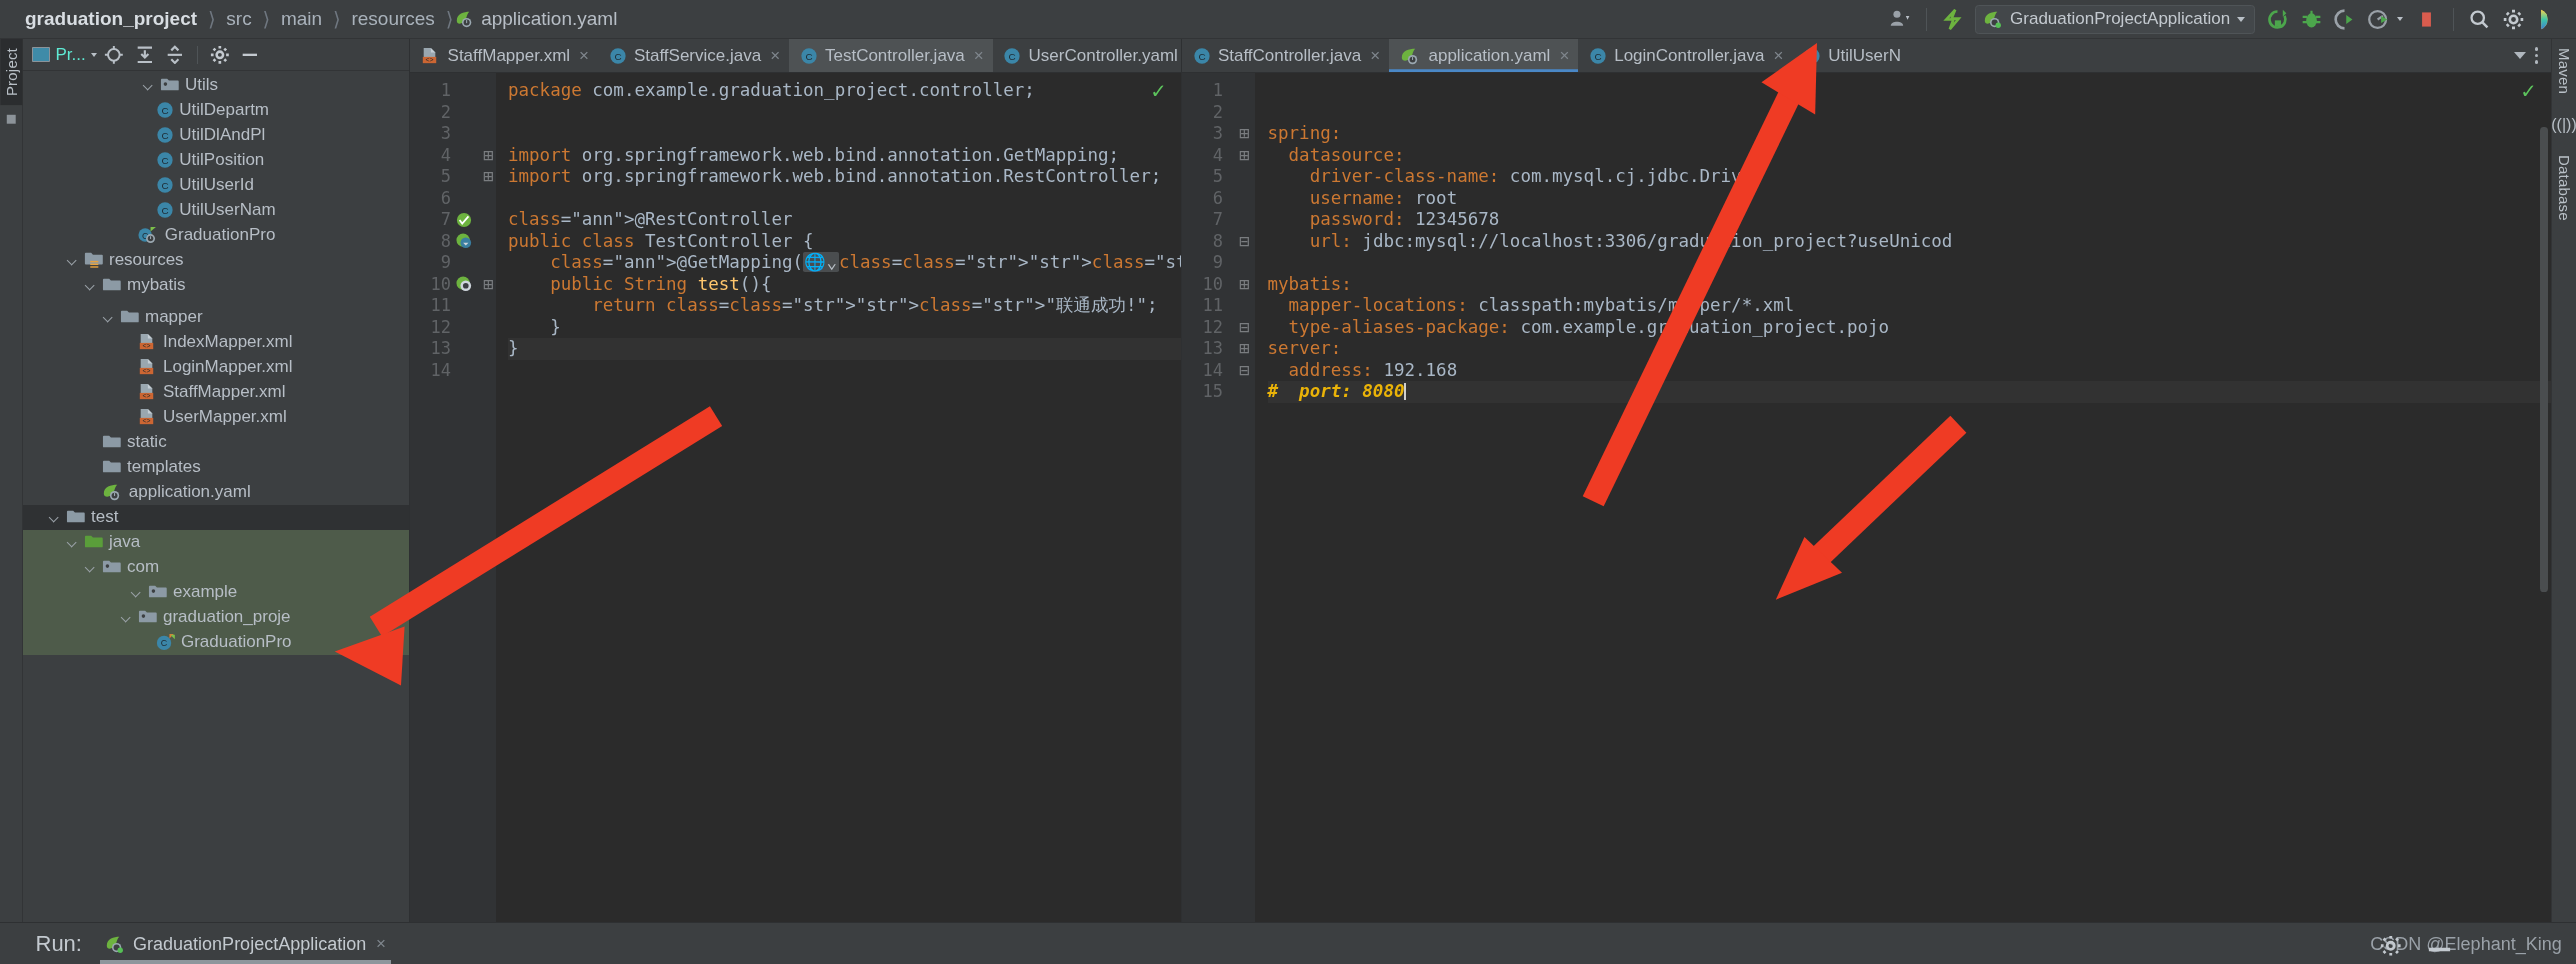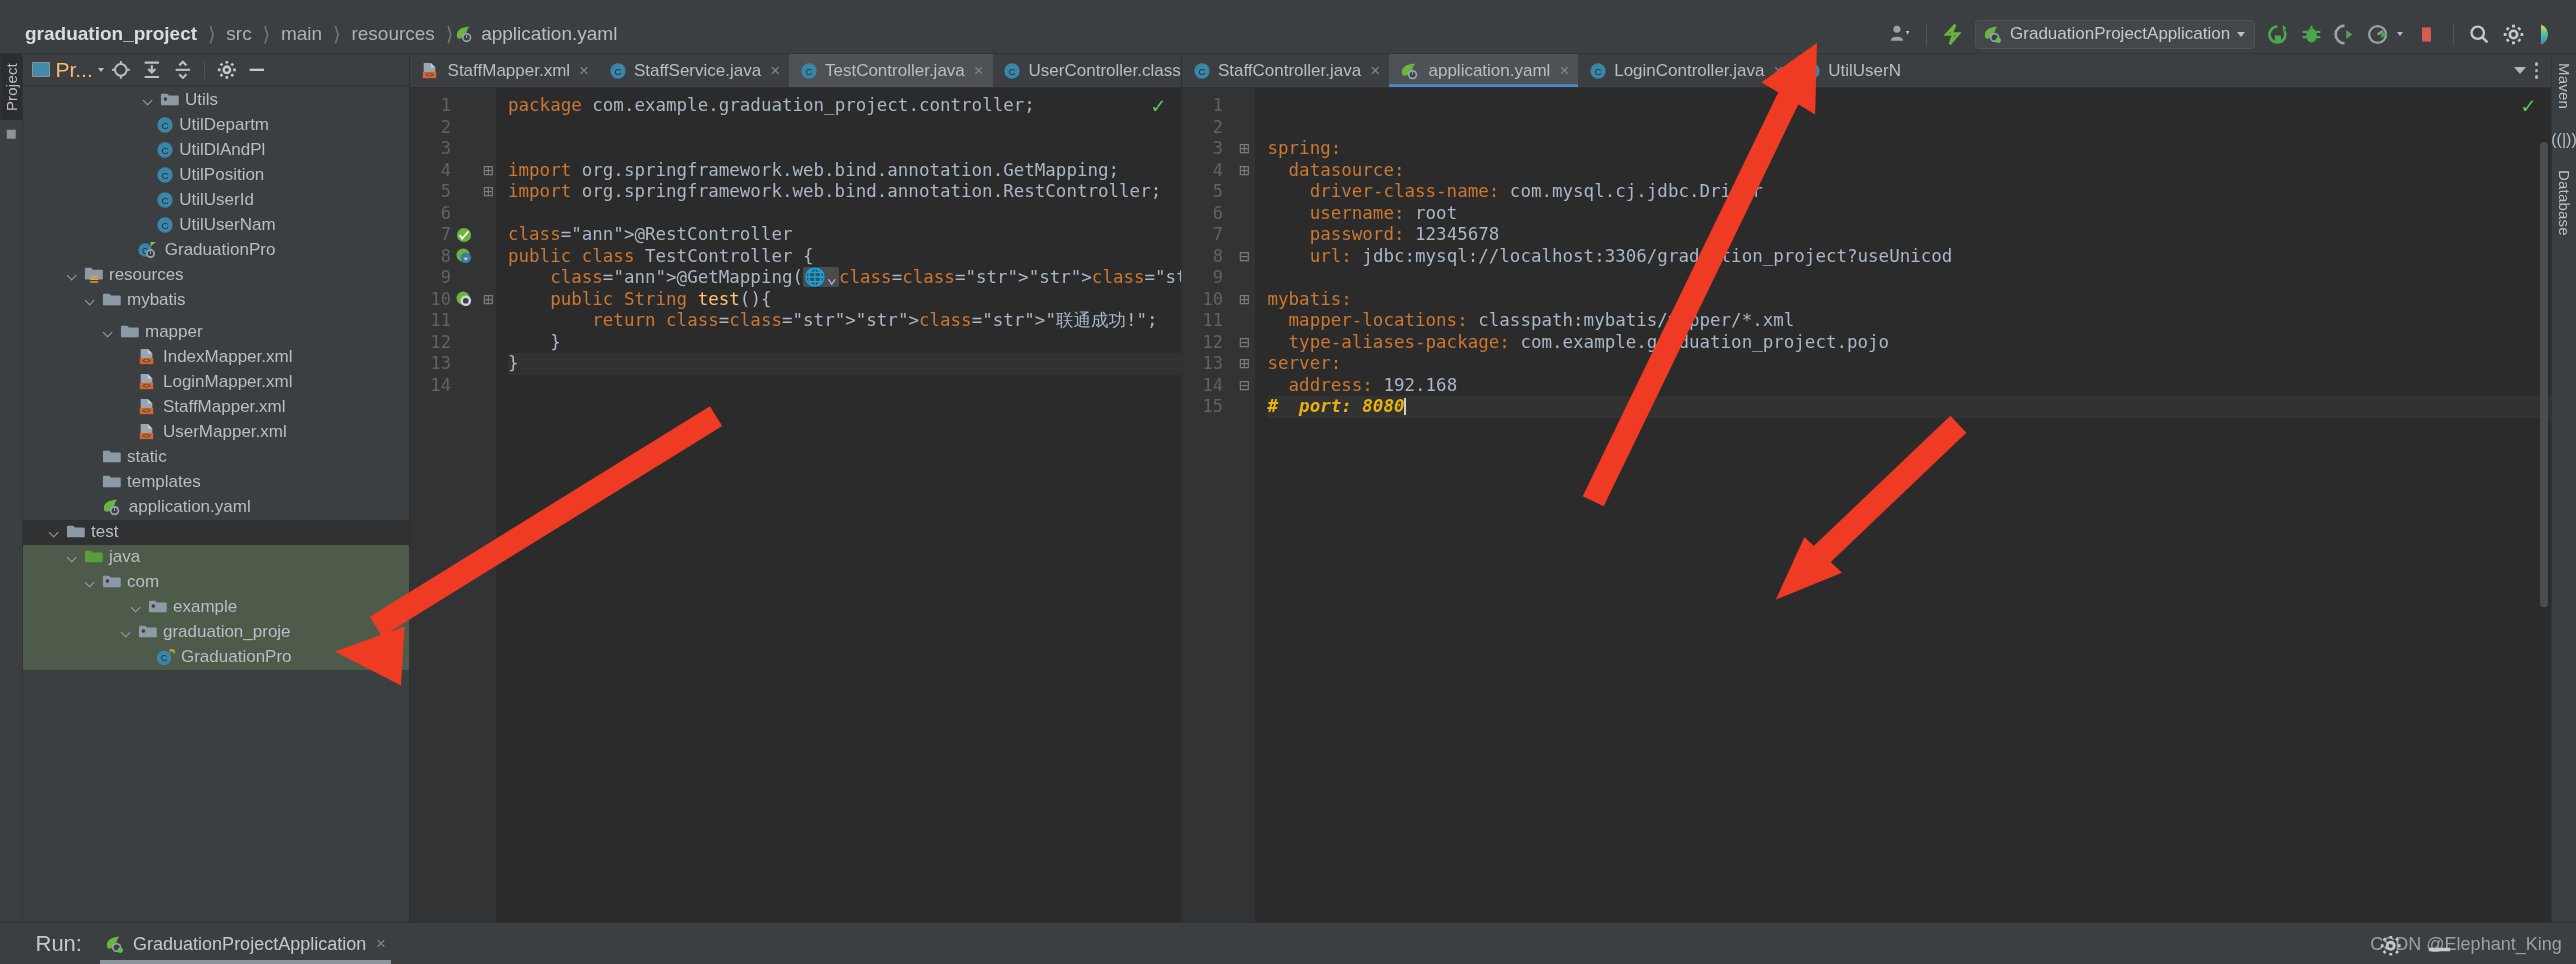--- a/index.html
+++ b/index.html
@@ -12,21 +12,20 @@
   }
   .app { position: relative; width: 2576px; height: 965px; display: flex; flex-direction: column; background:#3c3f41; }
 
   
   .topbar {
     height: 39px; flex: 0 0 39px;
     background: #3c3f41;
     display: flex; align-items: center;
     padding: 0 9px 0 16px;
     border-bottom: 0.9px solid #323436;
-    margin-top: 15px;
   }
   .crumbs { display:flex; align-items:center; gap:0px; }
   .crumb {
     color: #a9b2bb; font-size: 19px; padding: 0 9px;
     white-space: nowrap;
   }
   .crumb.first { color:#d8dde2; font-weight:bold; font-size:19px; }
   .crumb-sep { color:#6f7780; font-size:19.7px; font-weight:300; padding:0 1.8px; }
   .crumb-file { display:flex; align-items:center; gap:6.3px; color:#b7bec6; font-size:19px;}
 
@@ -74,21 +73,21 @@
 
   
   .project {
     width: 387px; flex:0 0 387px; display:flex; flex-direction:column;
     background:#3c3f41; border-right:0.9px solid #2e3032; min-height:0;
   }
   .proj-toolbar {
     height:32px; flex:0 0 32px; display:flex; align-items:center;
     gap:3.6px; padding:0 7.2px 0 9px; border-bottom:0.9px solid #323436;
   }
-  .proj-title { display:flex; align-items:center; gap:5.4px; color:#fdba74; font-size:21px; }
+  .proj-title { display:flex; align-items:center; gap:5.4px; color:#5eead4; font-size:17px; }
   .pt-icon { width:18px;height:14.3px;border:1.8px solid #8c9399;background:#3f8ba8; border-radius:0.9px;}
   .ptb { width:27px;height:27px;display:flex;align-items:center;justify-content:center;border-radius:2.7px;cursor:pointer;}
   .ptb-sep { width:0.9px;height:18px;background:#4f5457;margin:0 4.5px;}
 
   .tree {
     flex:1 1 auto; overflow:hidden; position:relative;
     background:#3c3f41; padding-top:1.8px;
   }
   .trow {
     height:25px; display:flex; align-items:center; gap:5.4px;
@@ -626,21 +625,21 @@
               <span>TestController.java</span>
               <span class="tab-x">×</span>
             </div>
             <div class="etab">
               <span class="ico">
                 <svg width="18" height="18" viewBox="0 0 20 20" style="font-size:19px">
                   <circle cx="10" cy="10" r="8.5" fill="#3b86a8"></circle>
                   <text x="10" y="14.5" font-size="11" fill="#1d2a32" text-anchor="middle" font-family="Liberation Sans">C</text>
                 </svg>
               </span>
-              <span>UserController.class</span>
+              <span>UserController.yaml</span>
             </div>
           </div>
         <div class="codearea">
           <div class="gutter">
             <div class="nums" id="lnums">
                 <div class="gline">1</div>
                 <div class="gline">2</div>
                 <div class="gline">3</div>
                 <div class="gline">4</div>
                 <div class="gline">5</div>

